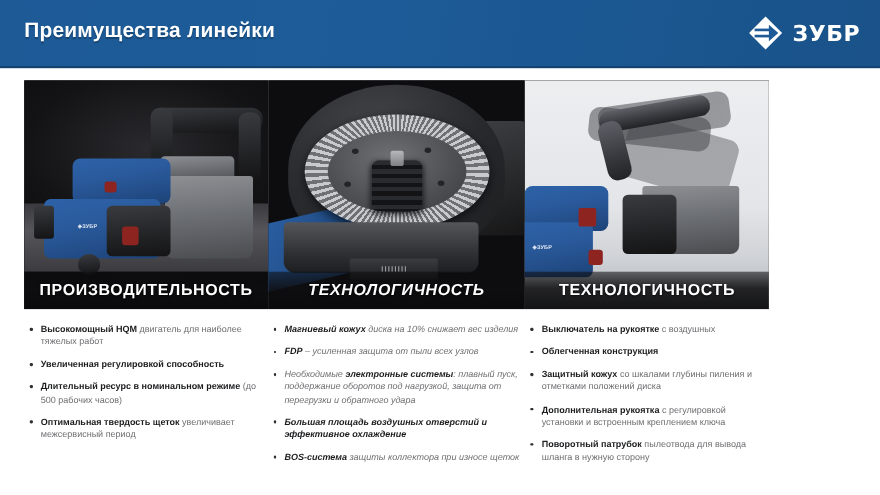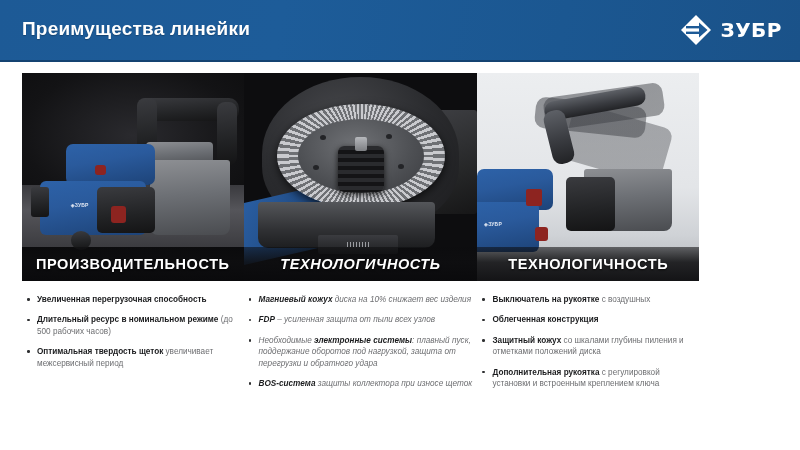--- a/index.html
+++ b/index.html
@@ -208,21 +208,24 @@
       <div class="tool tool-dark" style="left:4%;top:55%;width:8%;height:14%;border-radius:3px;"></div>
       <div class="tool tool-dark" style="left:22%;top:76%;width:9%;height:9%;border-radius:50%;"></div>
 
       <div class="photo-title">
         <span>ПРОИЗВОДИТЕЛЬНОСТЬ</span>
       </div>
     </div>
 
     <div class="bullets">
       <div class="bullet">
-        <b>Увеличенная перегрузочная способность</b><span></span>
+        <b>Высокомощный HQM</b><span> двигатель для наиболее тяжелых работ</span>
+      </div>
+      <div class="bullet">
+        <b>Увеличенная регулировкой способность</b><span></span>
       </div>
       <div class="bullet">
         <b>Длительный ресурс в номинальном режиме</b><span> (до 500 рабочих часов)</span>
       </div>
       <div class="bullet">
         <b>Оптимальная твердость щеток</b><span> увеличивает межсервисный период</span>
       </div>
     </div>
   </div>
 
@@ -265,20 +268,23 @@
       <div class="bullet">
         <b>Магниевый кожух</b><span> диска на 10% снижает вес изделия</span>
       </div>
       <div class="bullet">
         <b>FDP</b><span> – усиленная защита от пыли всех узлов</span>
       </div>
       <div class="bullet">
         <span>Необходимые </span><b>электронные системы</b><span>: плавный пуск, поддержание оборотов под нагрузкой, защита от перегрузки и обратного удара</span>
       </div>
       <div class="bullet">
+        <b>Большая площадь воздушных отверстий и эффективное охлаждение</b><span></span>
+      </div>
+      <div class="bullet">
         <b>BOS-система</b><span> защиты коллектора при износе щеток</span>
       </div>
     </div>
   </div>
 
   <div class="card">
     <div class="photo">
       <div class="scene-light"></div>
 
       <div class="ghost" style="left:30%;top:8%;width:54%;height:16%;transform:rotate(-8deg);"></div>
@@ -306,16 +312,19 @@
       </div>
       <div class="bullet">
         <b>Облегченная конструкция</b><span></span>
       </div>
       <div class="bullet">
         <b>Защитный кожух</b><span> со шкалами глубины пиления и отметками положений диска</span>
       </div>
       <div class="bullet">
         <b>Дополнительная рукоятка</b><span> с регулировкой установки и встроенным креплением ключа</span>
       </div>
+      <div class="bullet">
+        <b>Поворотный патрубок</b><span> пылеотвода для вывода шланга в нужную сторону</span>
+      </div>
     </div>
   </div>
 
 </div>
 
 </body></html>

